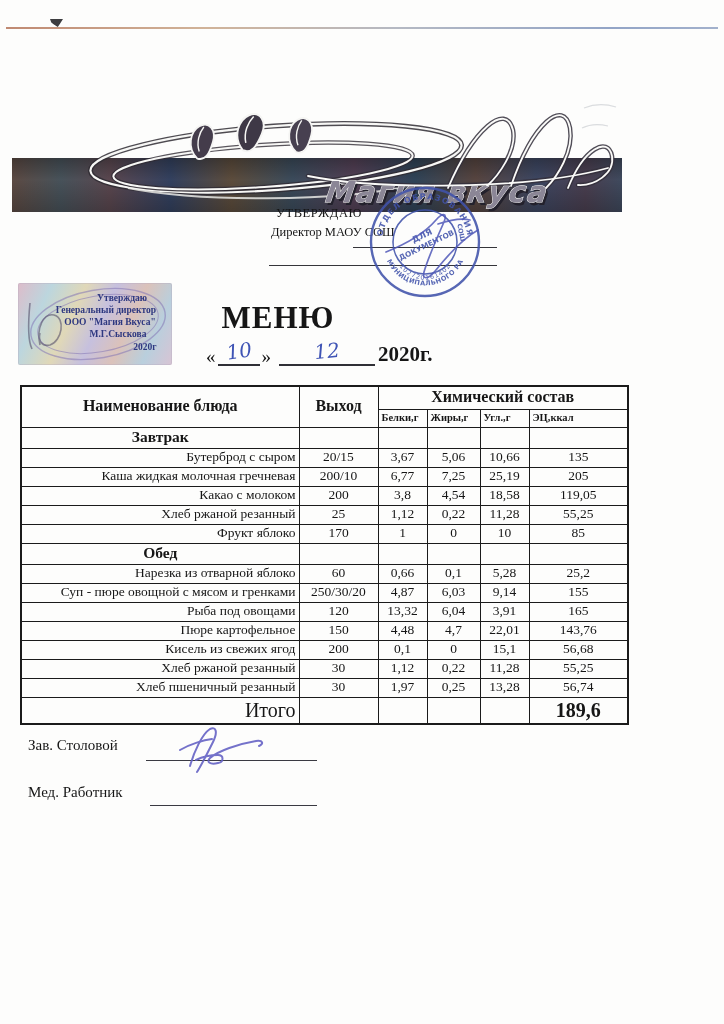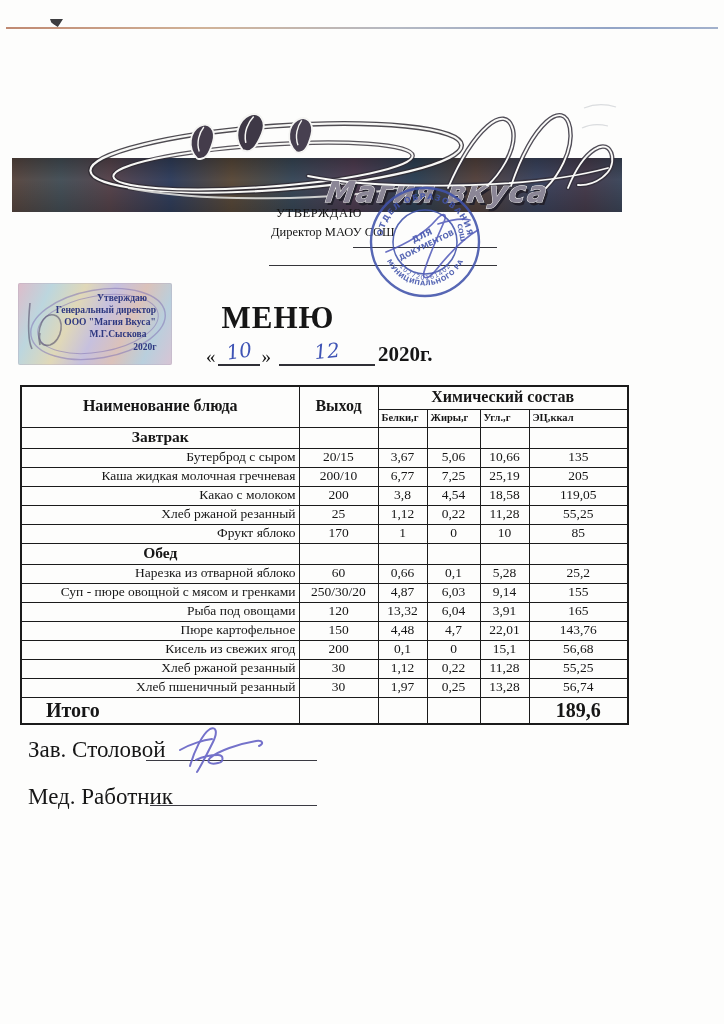--- a/index.html
+++ b/index.html
@@ -38,24 +38,24 @@
   table.menu{position:absolute;left:20px;top:385px;width:607px;border-collapse:collapse;
     table-layout:fixed;border:2.5px solid #1b1b1b;}
   table.menu td,table.menu th{border:1.5px solid #1b1b1b;padding:0 3px;vertical-align:middle;line-height:1.05;overflow:hidden;white-space:nowrap;}
   .h-main{font-size:16px;font-weight:bold;text-align:center;}
   .h-sub{font-size:10.5px;font-weight:bold;text-align:left;padding:0 1px;}
   .cell-name{font-size:13.5px;text-align:right;padding-left:5px;}
   .cell-num{font-size:13.5px;text-align:center;margin-left:22px;}
   .row-section td{font-size:15.5px;font-weight:bold;text-align:center;height:20px;}
   .row-data{height:19px;}
   .row-total{height:27px;}
-  .row-total .tlabel{font-size:20px;font-weight:bold;padding-left:24px;}
+  .row-total .tlabel{font-size:20px;font-weight:normal;padding-left:24px;text-align:right;}
   .row-total .tval{font-size:20px;font-weight:bold;text-align:center;}
   
-  .sig-label{font-size:23px;}
+  .sig-label{font-size:15px;}
   .zav-label{left:28px;top:737px;}
   .med-label{left:28px;top:784px;}
   .zav-line{left:146px;top:760px;width:171px;border-top:1.5px solid #3a3a42;}
   .med-line{left:150px;top:805px;width:167px;border-top:1.5px solid #3a3a42;}
   svg{display:block;}
 </style>
 </head>
 <body>
 
 <div class="page">

